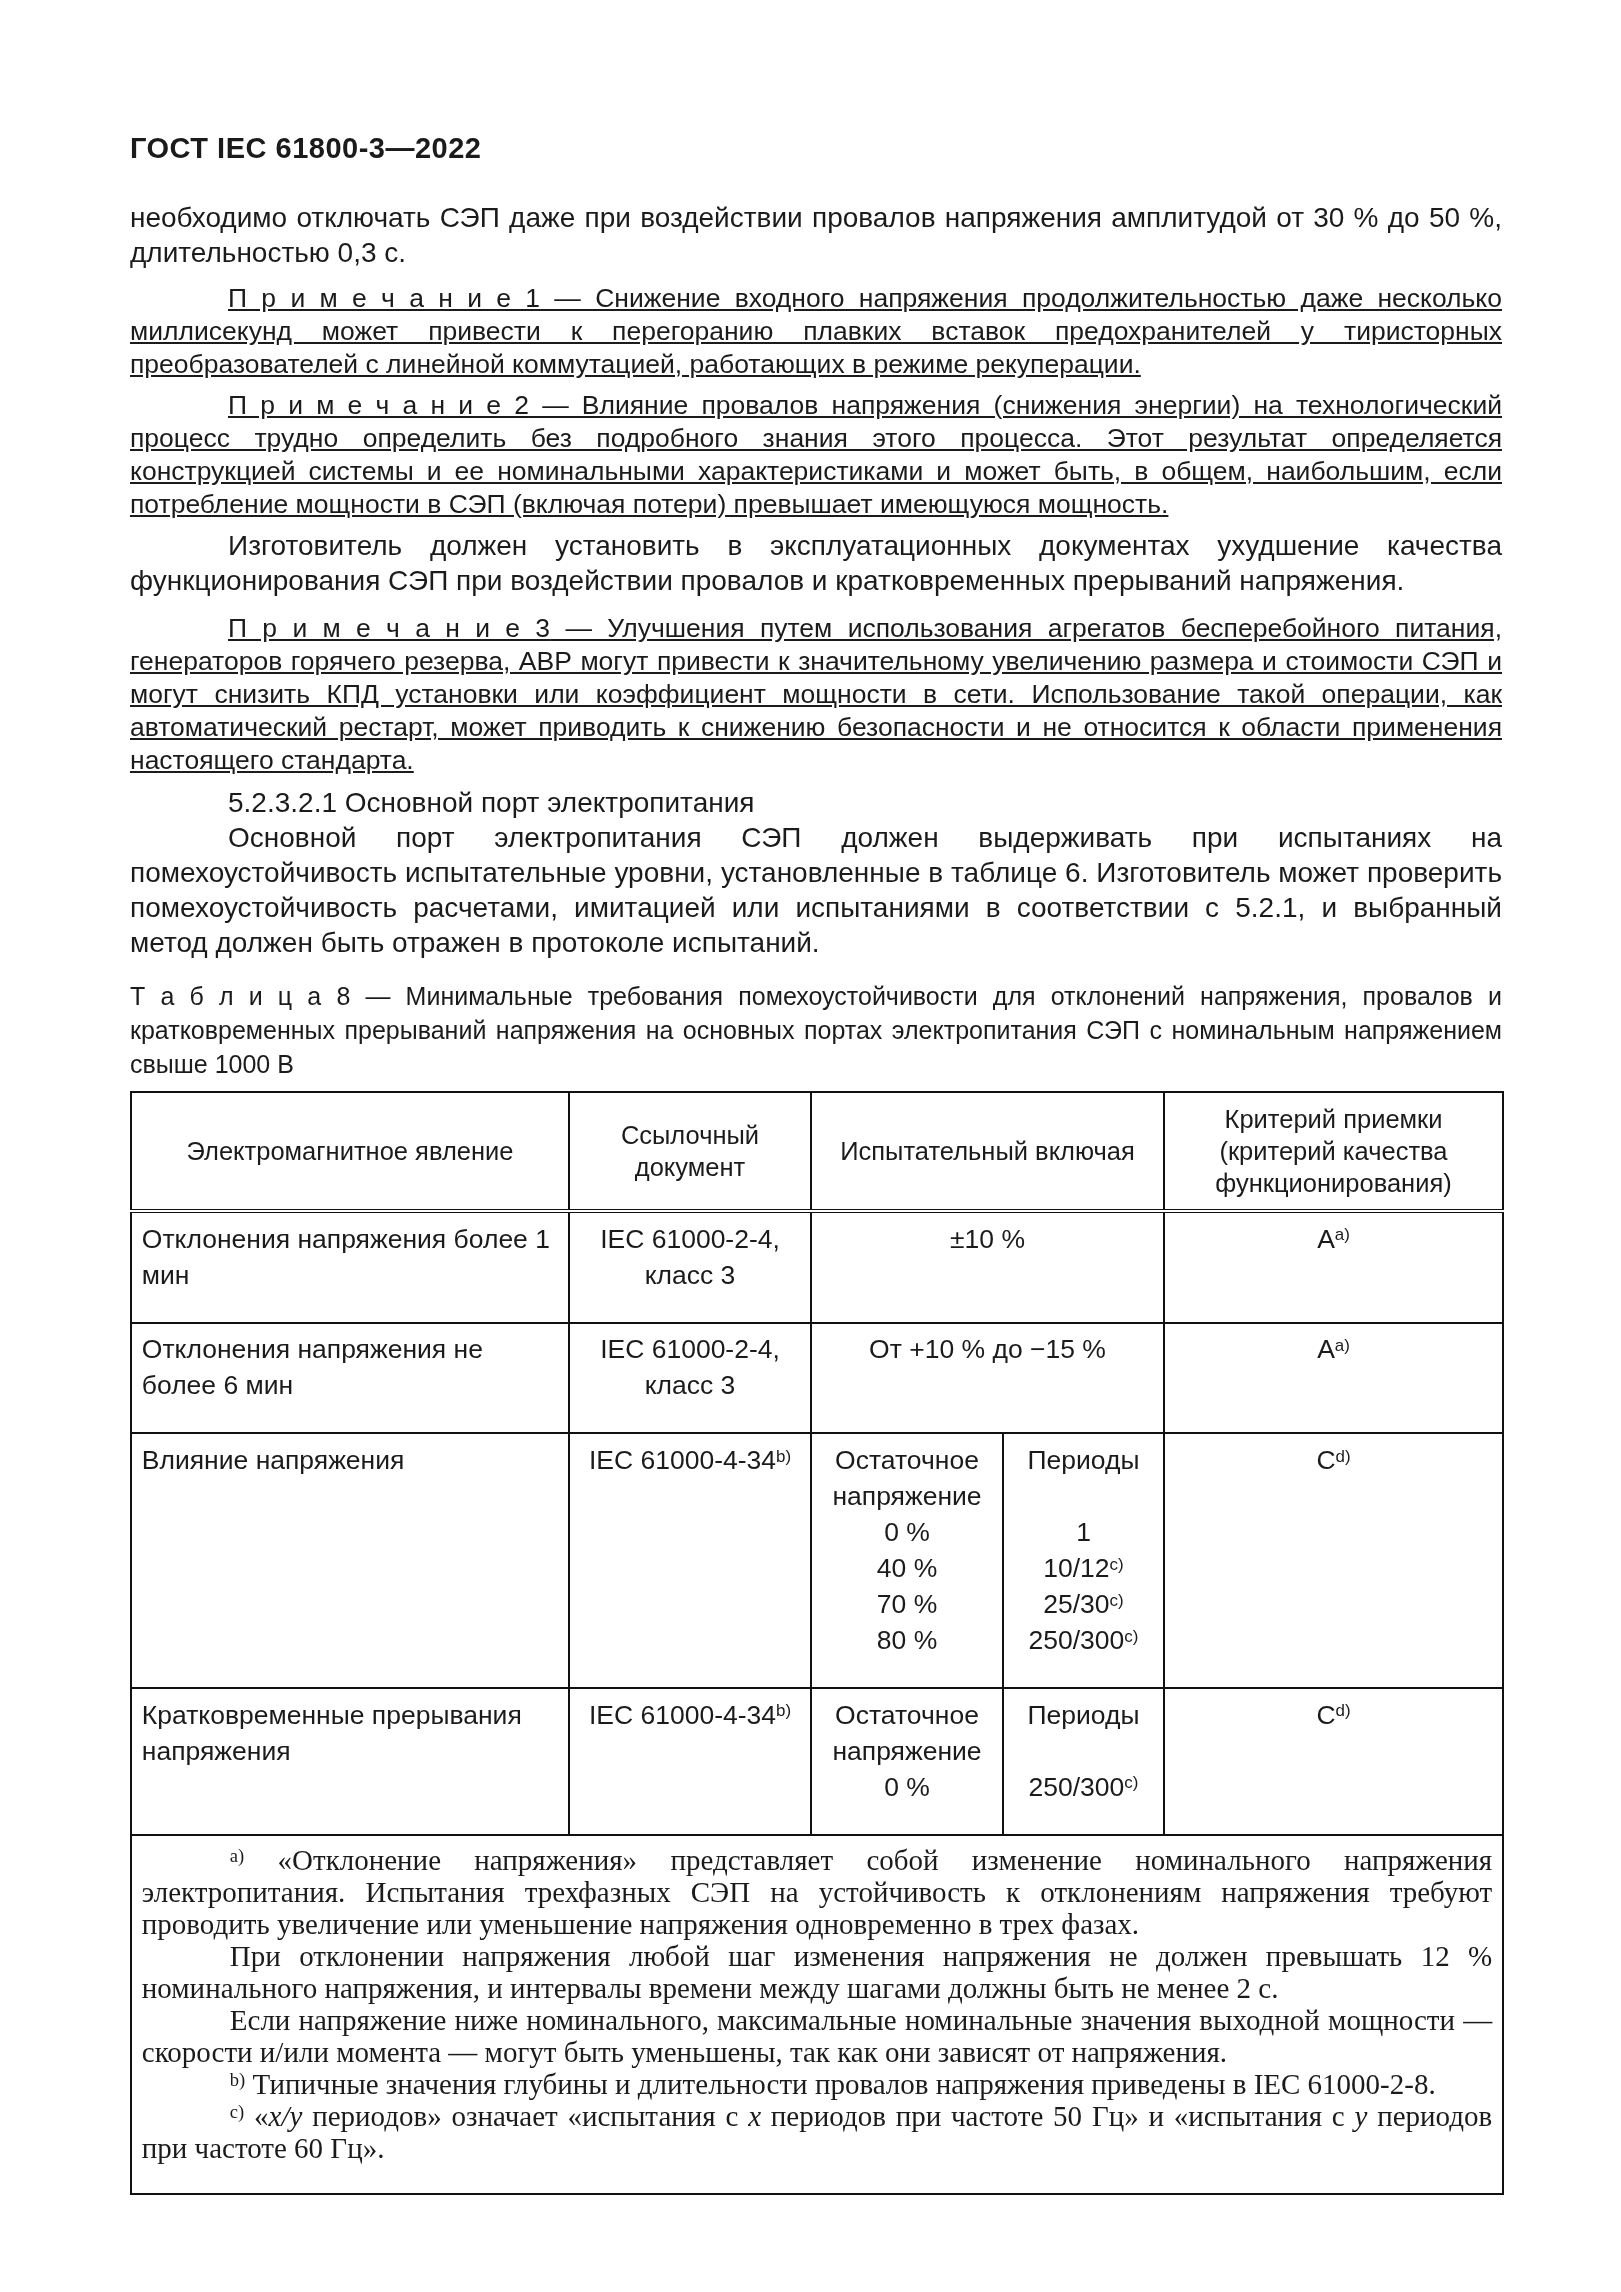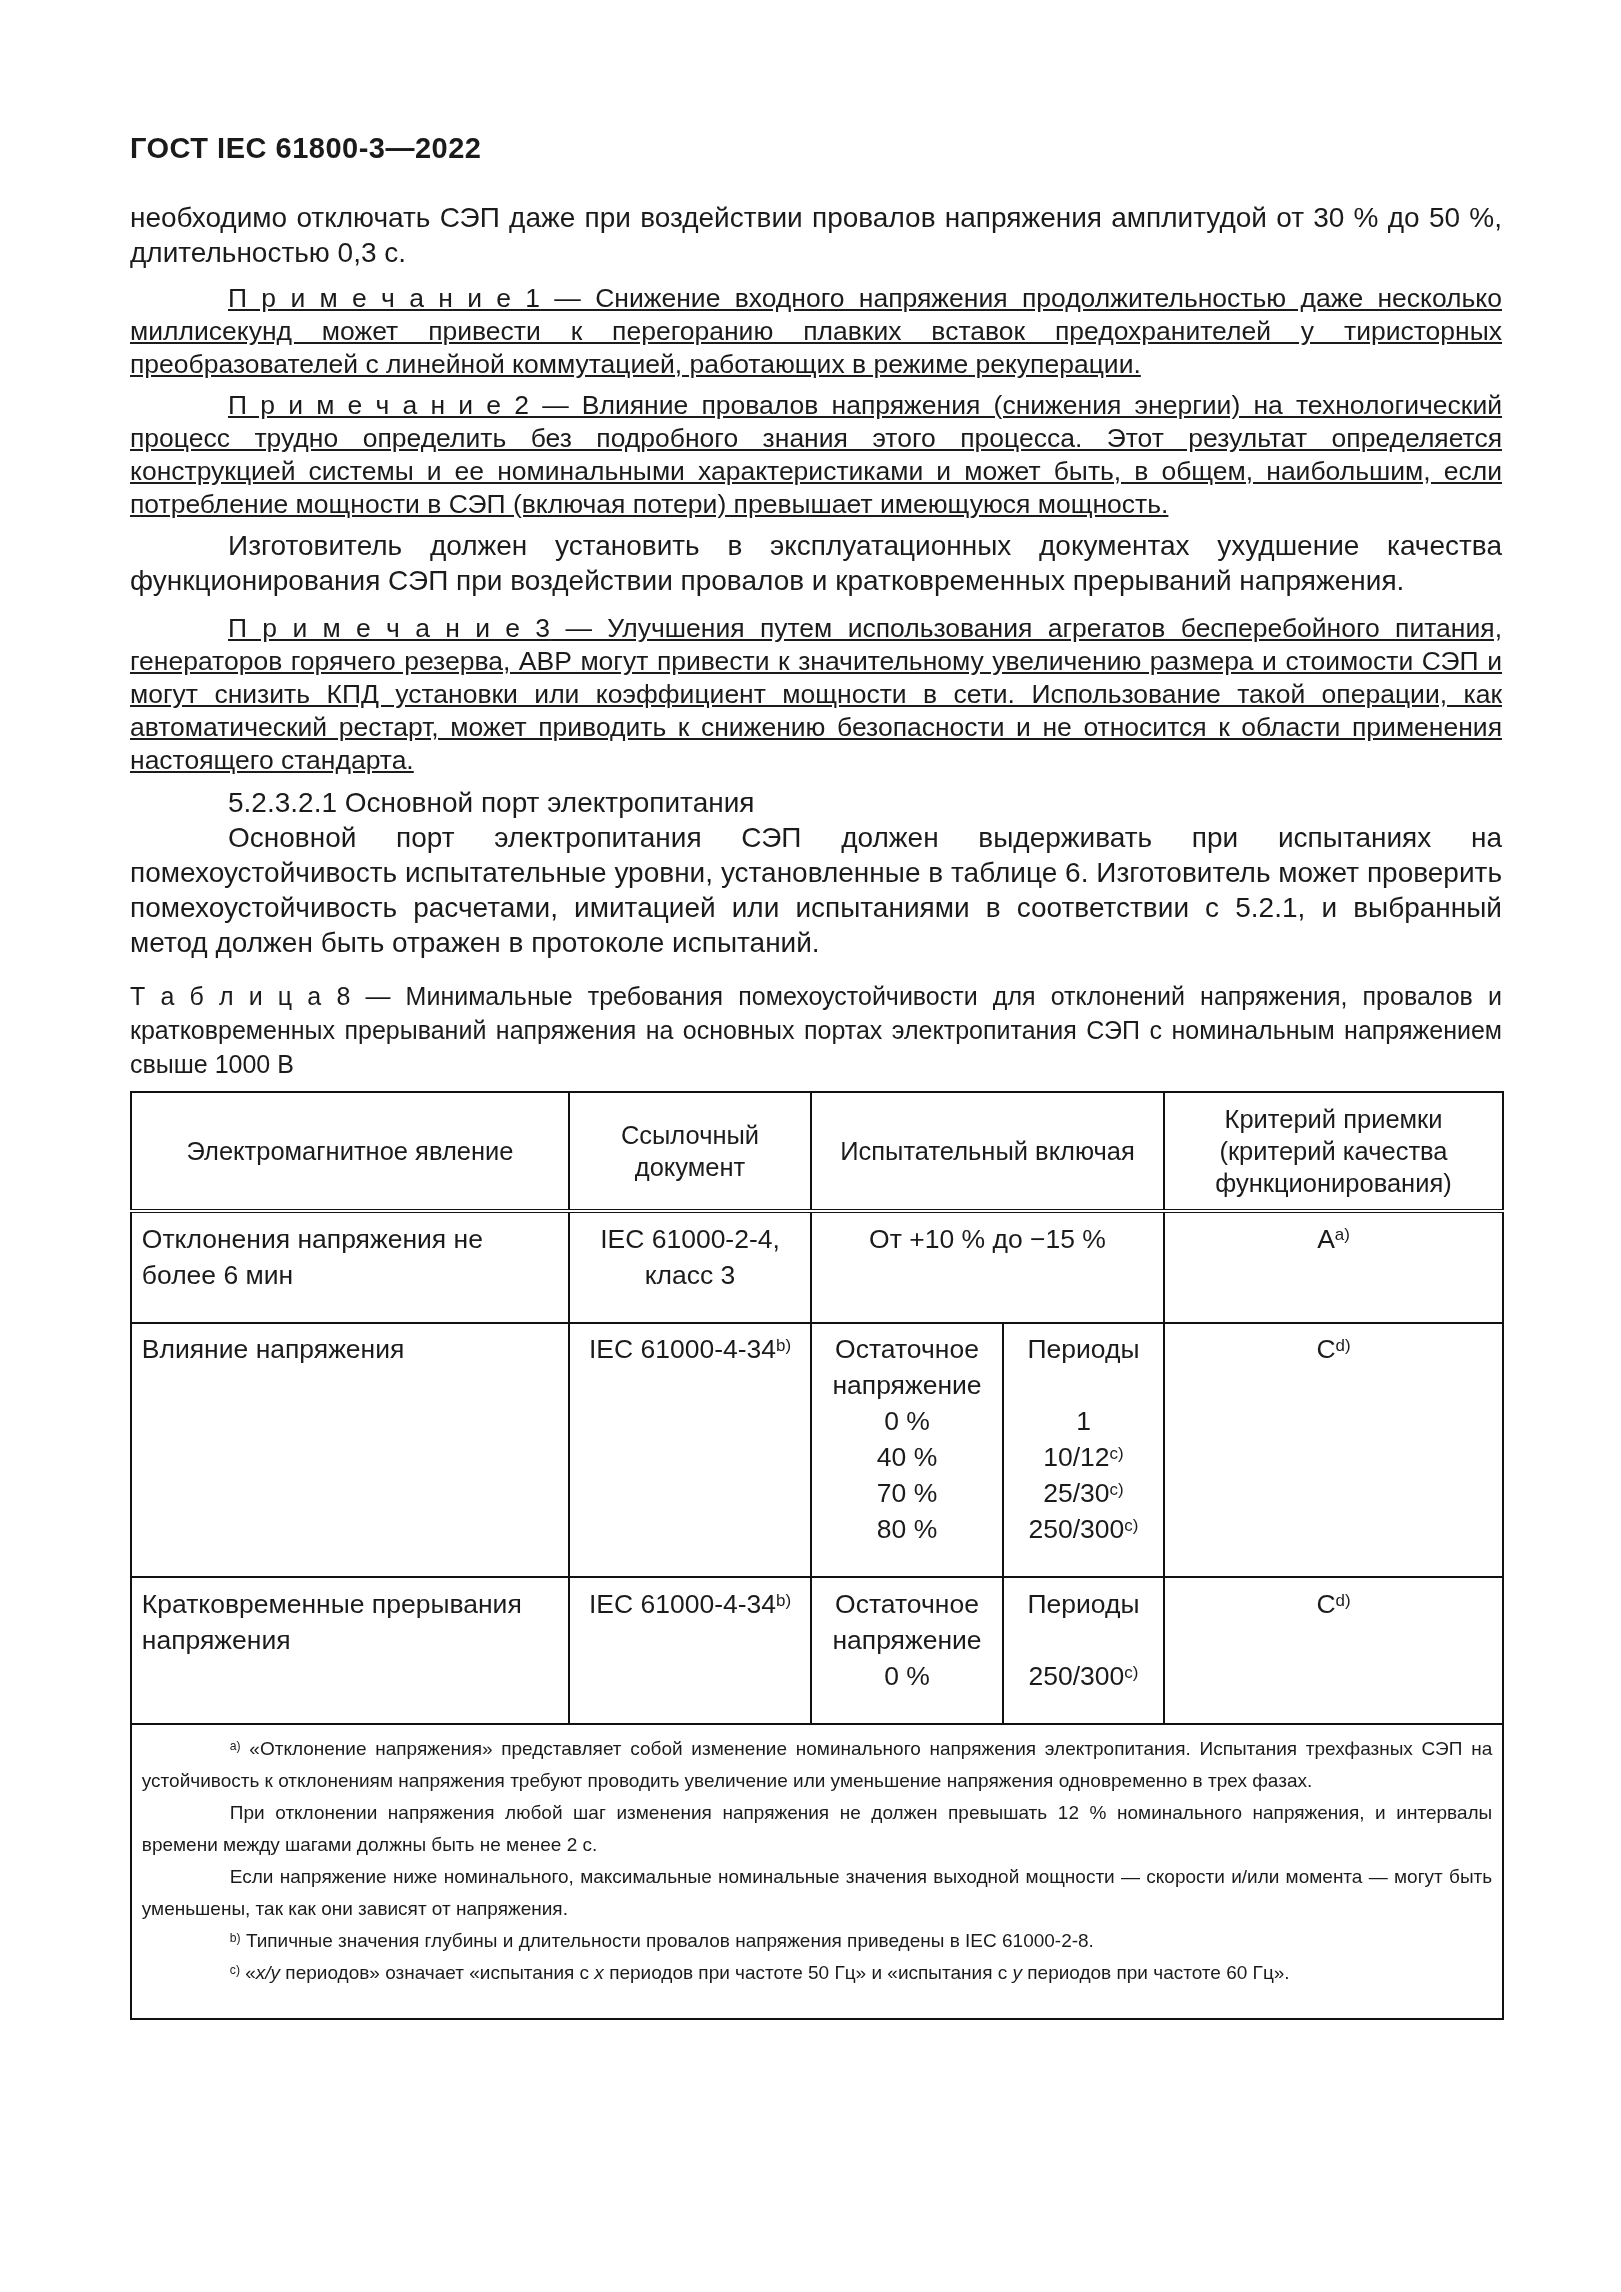--- a/index.html
+++ b/index.html
@@ -87,25 +87,26 @@
   }
   td.cell-left   { text-align: left;  padding-left: 13.7px; }
   td.cell-center { text-align: center; }
   .cell-line { text-align: center; }
   .periods-head { margin-bottom: 36px; }
   td.footnotes-cell {
     border-top: 2.9px solid #111;
     padding: 11.8px 15.7px 15.7px 15.7px;
   }
   .fn-para {
-    font-size: 19px;
+    font-size: 29px;
     line-height: 32px;
     text-align: justify;
     text-indent: 88px;
     margin: 0;
+    font-family: Liberation Serif, serif;
   }
   sup {
     font-size: 64%;
     line-height: 0;
     position: relative;
     top: -0.45em;
     vertical-align: baseline;
   }
   .ital { font-style: italic; }
 </style>
@@ -141,20 +142,29 @@
         <col style="width:339px">
       </colgroup>
       <tbody>
         <tr>
           <th>Электромагнитное явление</th>
           <th>Ссылочный документ</th>
           <th colspan="2">Испытательный включая</th>
           <th>Критерий приемки (критерий качества функционирования)</th>
         </tr>
 
+        <tr>
+          <td class="cell-left">Отклонения напряжения более 1 мин</td>
+          <td class="cell-center">
+            <div class="cell-line">IEC 61000-2-4,</div>
+            <div class="cell-line">класс 3</div>
+          </td>
+          <td class="cell-center" colspan="2">±10 %</td>
+          <td class="cell-center"><span>А</span><sup>a)</sup></td>
+        </tr>
 
         <tr>
           <td class="cell-left">Отклонения напряжения не более 6 мин</td>
           <td class="cell-center">
             <div class="cell-line">IEC 61000-2-4,</div>
             <div class="cell-line">класс 3</div>
           </td>
           <td class="cell-center" colspan="2">От +10 % до −15 %</td>
           <td class="cell-center"><span>А</span><sup>a)</sup></td>
         </tr>

